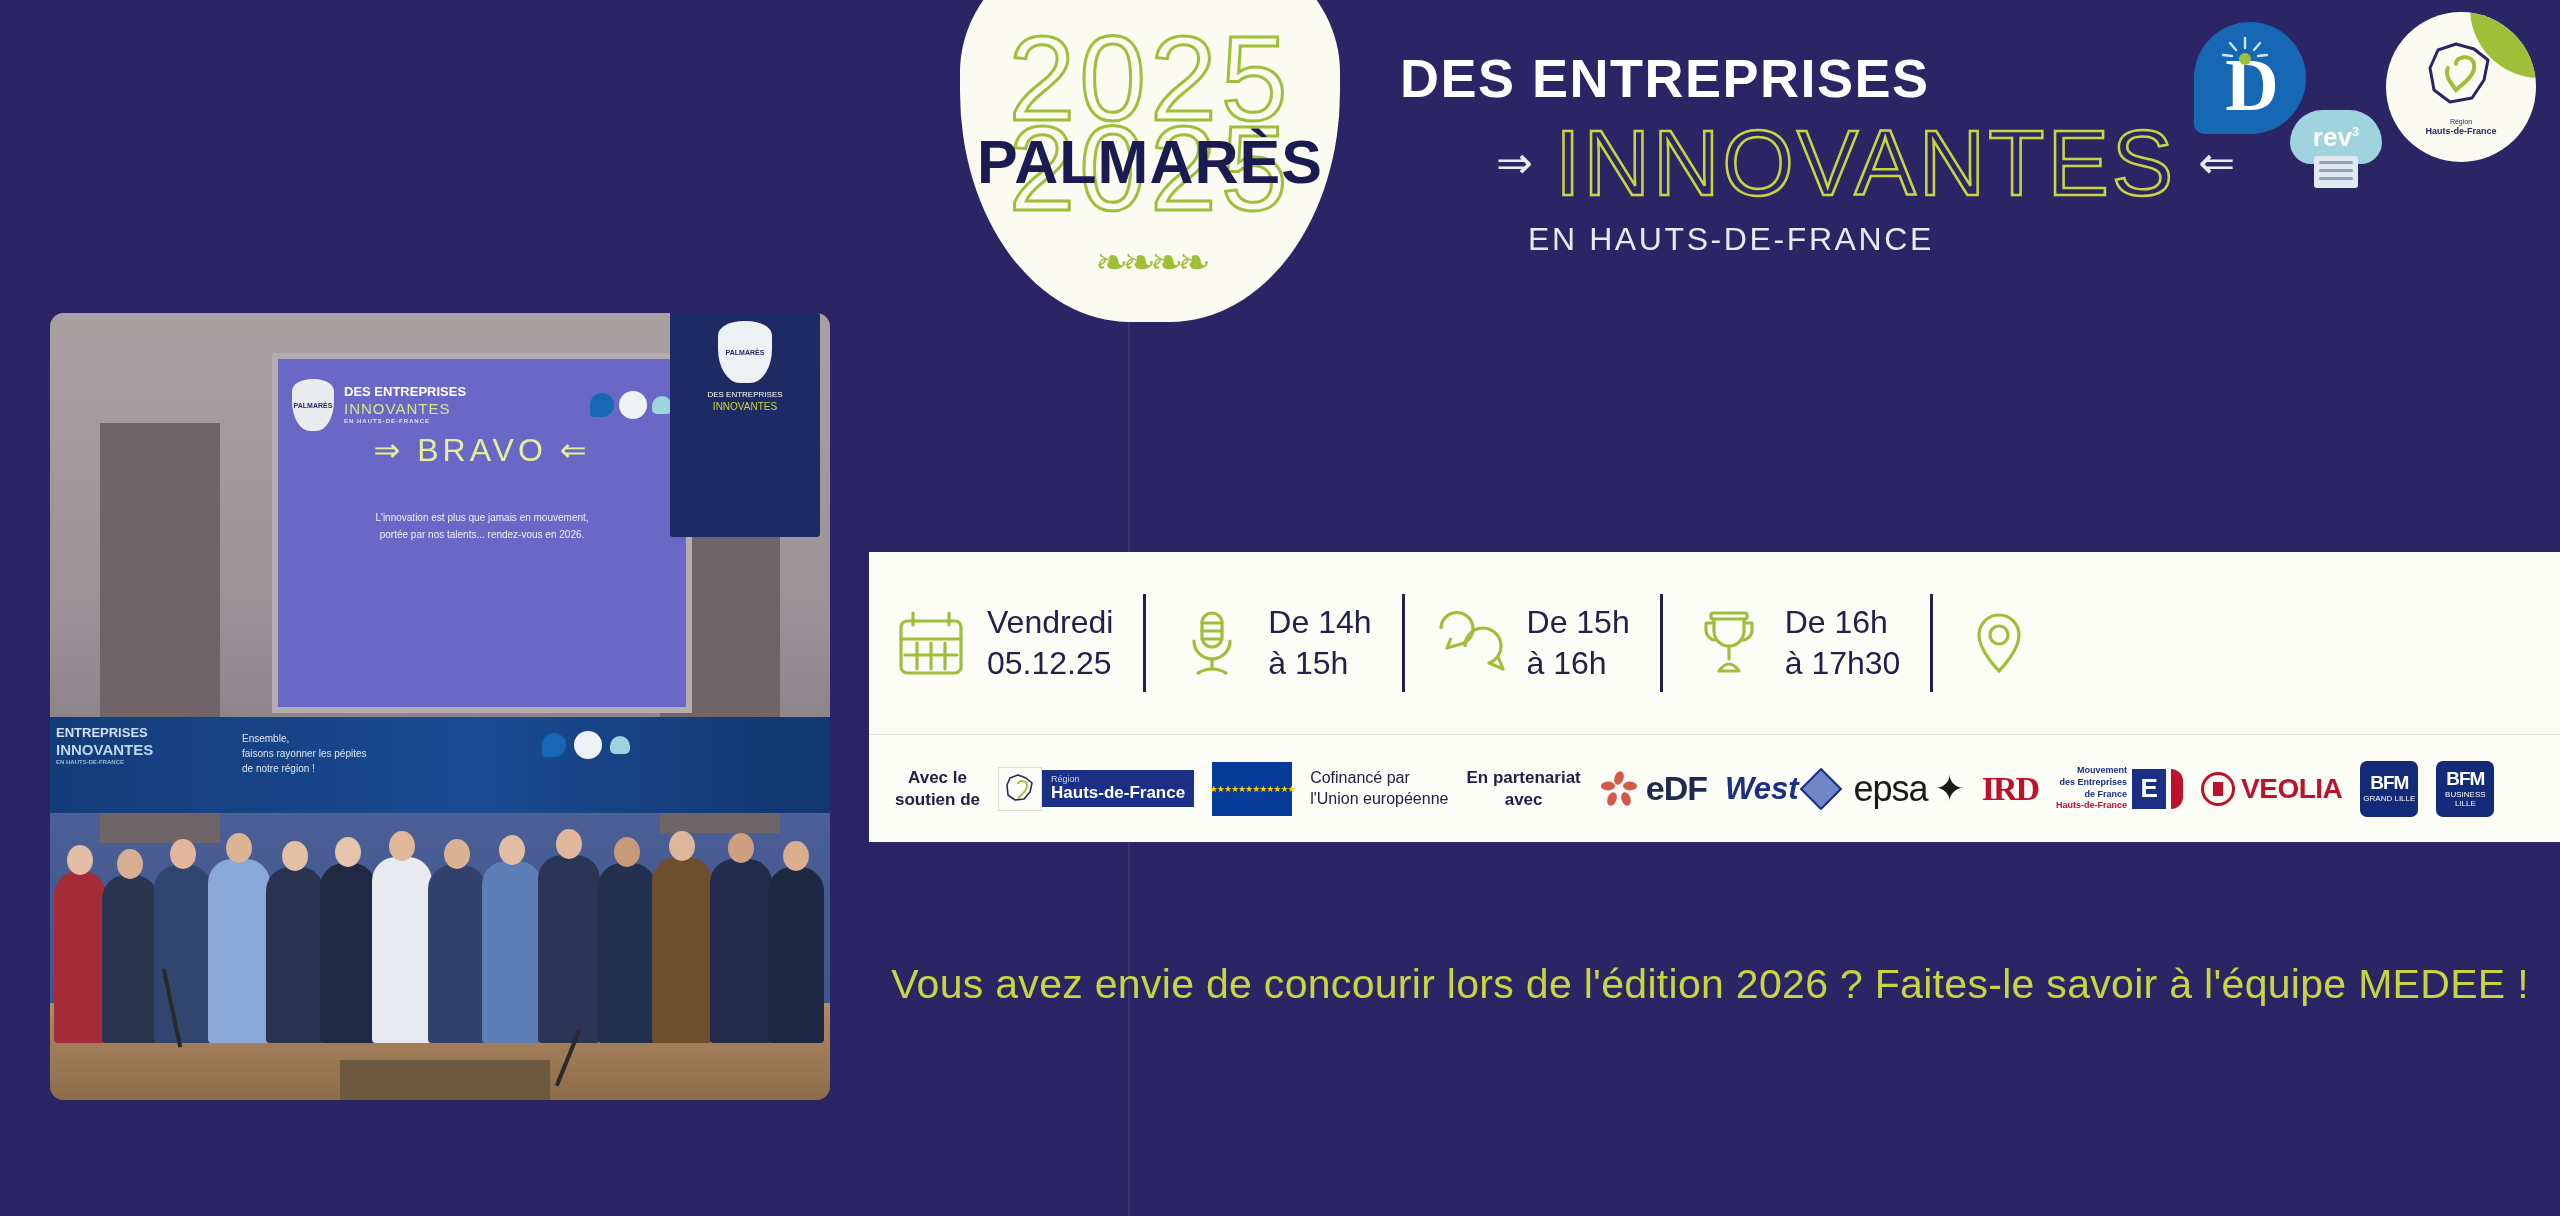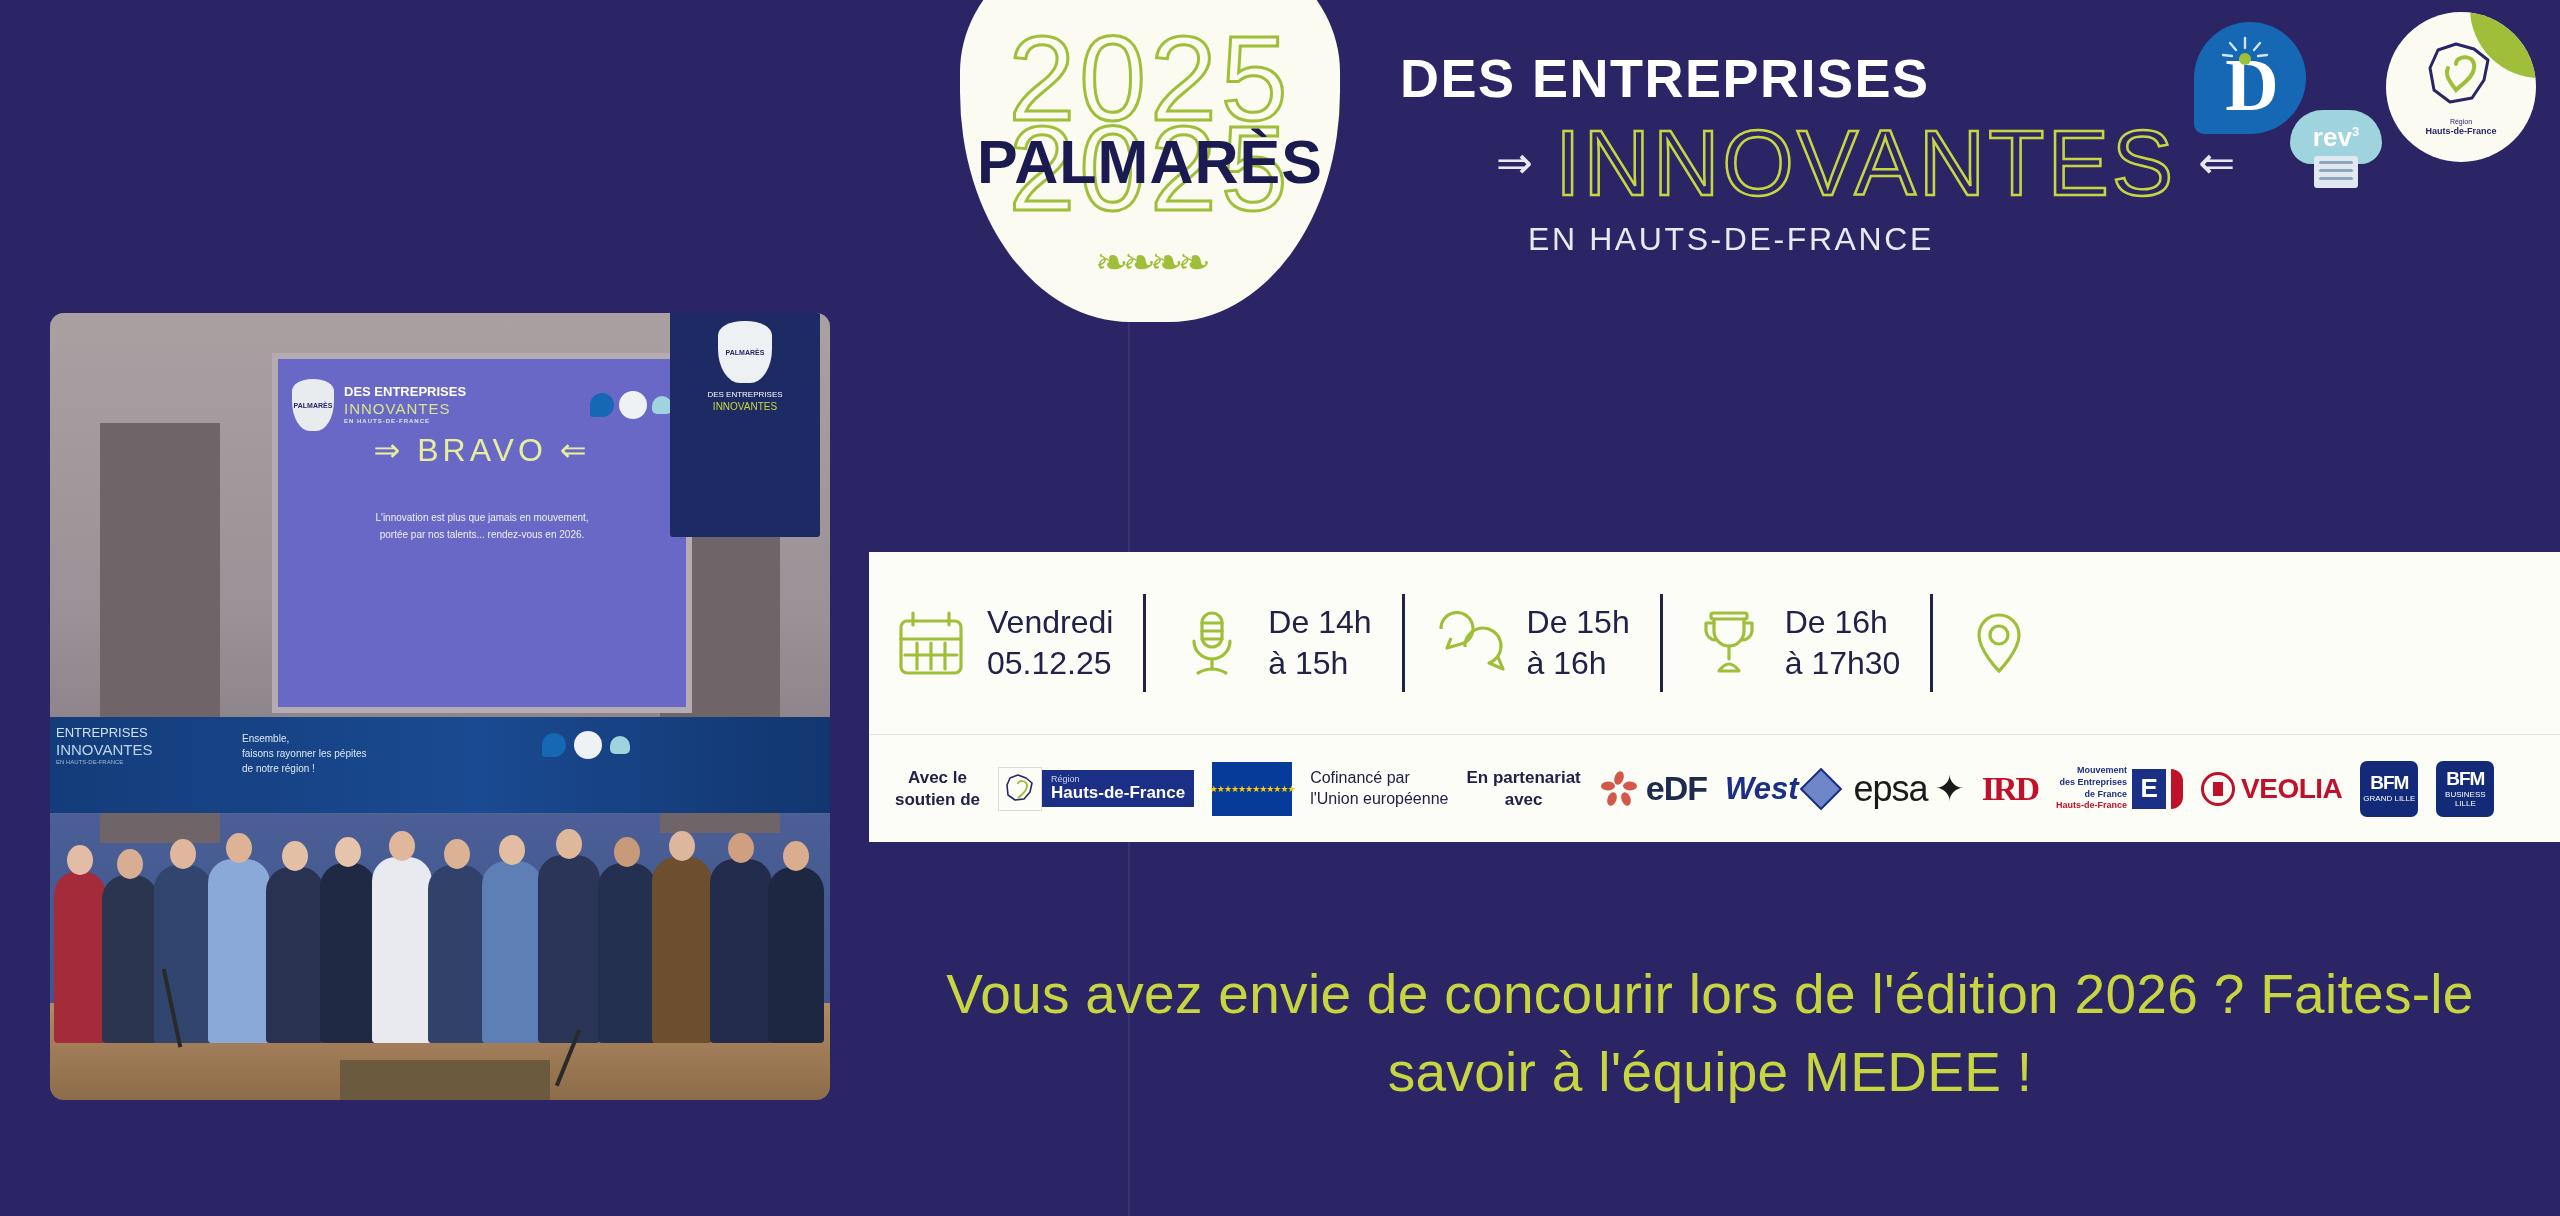--- a/index.html
+++ b/index.html
@@ -147,21 +147,21 @@
   .ph-minilogos { margin-left:auto; display:flex; gap:5px; align-items:center; }
   .ph-ml1 { width:24px; height:24px; background:#1667b4; border-radius:12px 12px 12px 3px; }
   .ph-ml2 { width:28px; height:28px; background:#eef2f4; border-radius:50%; }
   .ph-ml3 { width:20px; height:18px; background:#9fd3dd; border-radius:10px 10px 5px 5px; }
   .ph-bravo { color:#e6ee9c; font-size:32px; letter-spacing:4px; font-weight:400; }
   .ph-caption { color:#f0f0f8; font-size:10px; text-align:center; margin-top:40px; line-height:1.7; padding:0 30px; }
   .ph-band {
     position:absolute; left:0; right:0; top:404px; height:96px;
     background: linear-gradient(90deg,#143c7a,#1a4a91 55%,#12366f);
   }
-  .ph-band-l { position:absolute; left:6px; top:8px; color:#cfe0f5; font-size:13px; font-weight:400; line-height:1.2; }
+  .ph-band-l { position:absolute; left:6px; top:8px; color:#cfe0f5; font-size:13px; font-weight:700; line-height:1.2; }
   .ph-band-l .g { color:#bcd6f0; font-size:15px; display:block; }
   .ph-band-l .s { color:#9fb8d8; font-size:6px; display:block; }
   .ph-band-c { position:absolute; left:192px; top:14px; color:#dce8f7; font-size:10px; line-height:1.5; }
   .ph-band-r { position:absolute; right:200px; top:14px; display:flex; gap:8px; align-items:center; }
   .ph-roll { position:absolute; right:10px; top:-6px; width:150px; height:230px; background:#1d2a63; border-radius:3px; }
   .ph-roll .rs { width:54px; height:62px; background:#eef1f3; border-radius:26px 26px 22px 22px/14px 14px 34px 34px;
                  margin:14px auto 0; display:flex; align-items:center; justify-content:center; font-size:7px; color:#2b2566; font-weight:700;}
   .ph-roll .rt { color:#fff; font-size:8px; text-align:center; margin-top:6px; line-height:1.4; }
   .ph-roll .rt .gg { color:#c7d63f; font-size:10px; display:block; }
   .ph-people { position:absolute; left:0; right:0; top:470px; height:260px; }
@@ -230,21 +230,21 @@
   .sp-veolia .t { font-size:28px; font-weight:700; color:#c0102a; letter-spacing:-0.5px; }
   .sp-bfm { width: 58px; height: 56px; background: #122a78; border-radius: 7px; color:#fff;
             display:flex; flex-direction:column; align-items:center; justify-content:center; }
   .sp-bfm .b1 { font-size: 19px; font-weight: 800; letter-spacing:-1px; line-height:1; }
   .sp-bfm .b2 { font-size: 8px; line-height:1.1; text-align:center; margin-top:3px; }
 
   
   .footer-cta {
     position: absolute; left: 880px; top: 955px; width: 1660px;
     text-align: center;
-    color: #c7d63f; font-size: 55px; line-height: 1.42;
+    color: #c7d63f; font-size: 41px; line-height: 1.42;
     font-weight: 400; letter-spacing: 0.3px;
   }
 </style>
 </head>
 <body>
 
 <div class="page">
 
   <div class="col-rule"></div>
 

